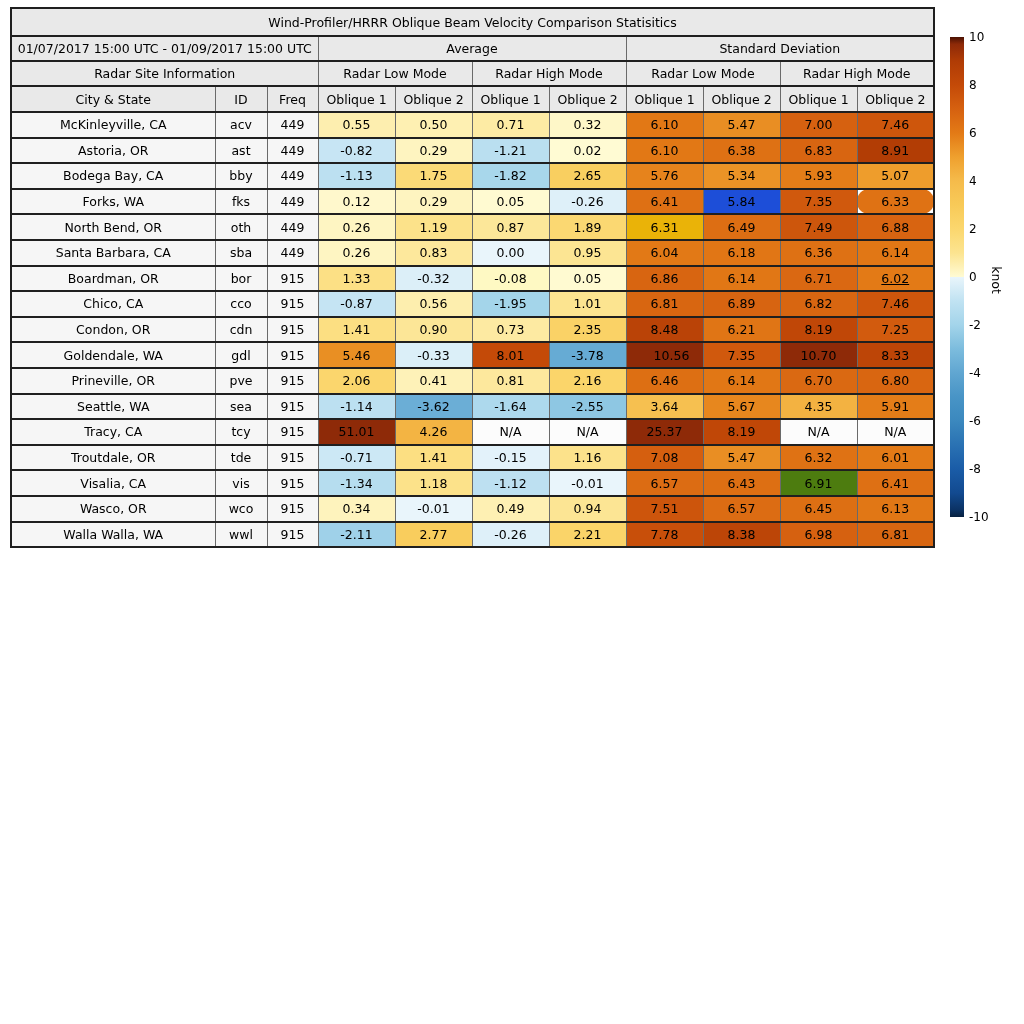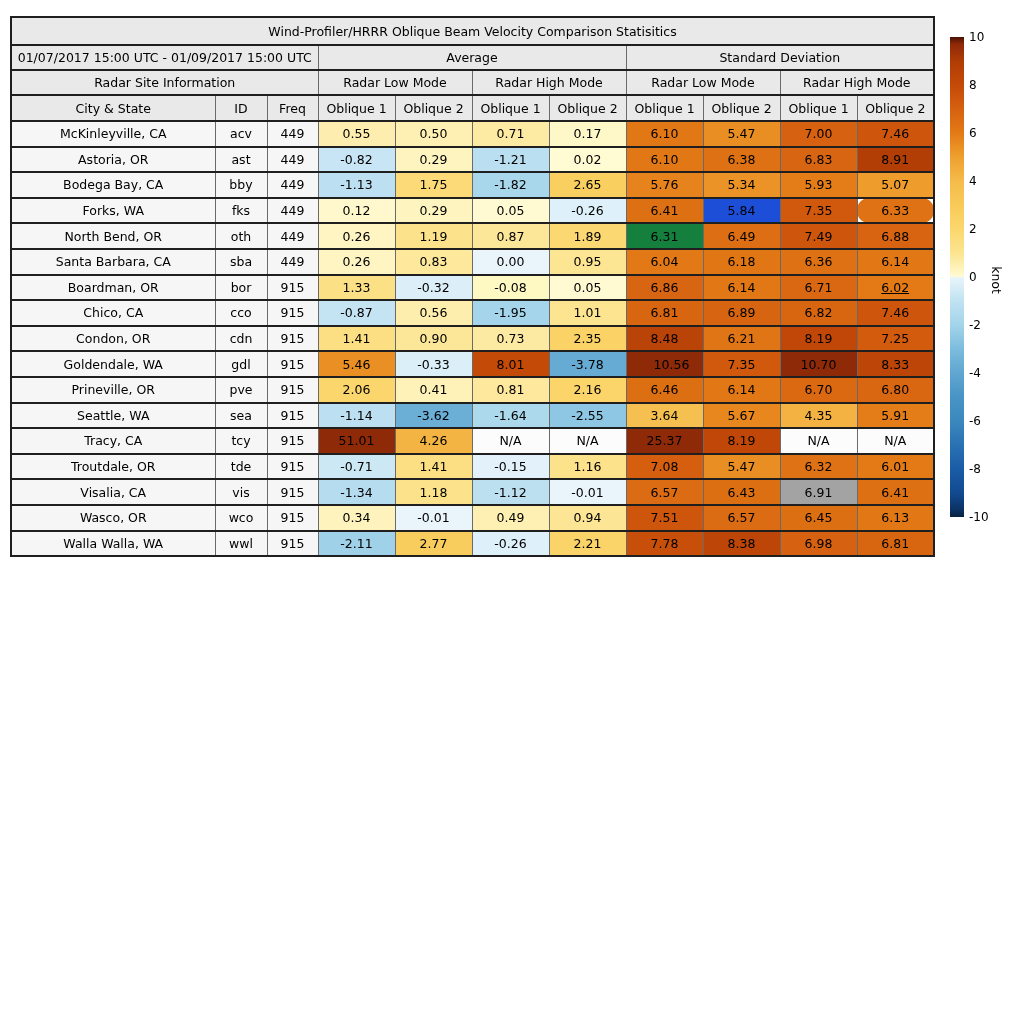--- a/index.html
+++ b/index.html
@@ -5,21 +5,21 @@
   html,body { margin:0; padding:0; background:#ffffff; }
   .page {
     position: relative;
     width: 1024px;
     height: 1024px;
     background: #ffffff;
     font-family: "DejaVu Sans", "Liberation Sans", sans-serif;
     color: #000;
     overflow: hidden;
   }
-  .table-wrap { position: absolute; left: 10px; top: 16px; }
+  .table-wrap { position: absolute; left: 10px; top: 7px; }
   table.stats-table {
     border-collapse: collapse;
     table-layout: fixed;
     border: 2px solid #1f1f1f;
   }
   table.stats-table td, table.stats-table th {
     border-left: 1px solid #6a6a6a;
     border-right: 1px solid #6a6a6a;
     border-top: 2px solid #1f1f1f;
     border-bottom: 2px solid #1f1f1f;
@@ -108,21 +108,21 @@
         </tr>
       </thead>
       <tbody>
           <tr>
             <td class="c-label">McKinleyville, CA</td>
             <td class="c-label">acv</td>
             <td class="c-label">449</td>
             <td style="background: rgb(253, 238, 175);">0.55</td>
             <td style="background: rgb(254, 240, 178);">0.50</td>
             <td style="background: rgb(253, 235, 164);">0.71</td>
-            <td style="background: rgb(254, 247, 200);">0.17</td>
+            <td style="background: rgb(254, 247, 200);">0.32</td>
             <td style="background: rgb(226, 120, 21);">6.10</td>
             <td style="background: rgb(233, 142, 35);">5.47</td>
             <td style="background: rgb(214, 97, 16);">7.00</td>
             <td style="background: rgb(206, 86, 12);">7.46</td>
           </tr>
           <tr>
             <td class="c-label">Astoria, OR</td>
             <td class="c-label">ast</td>
             <td class="c-label">449</td>
             <td style="background: rgb(199, 229, 244);">-0.82</td>
@@ -161,21 +161,21 @@
             <td style="background: rgb(223, 114, 20); border-radius: 12px;">6.33</td>
           </tr>
           <tr>
             <td class="c-label">North Bend, OR</td>
             <td class="c-label">oth</td>
             <td class="c-label">449</td>
             <td style="background: rgb(254, 245, 194);">0.26</td>
             <td style="background: rgb(252, 226, 138);">1.19</td>
             <td style="background: rgb(252, 231, 153);">0.87</td>
             <td style="background: rgb(251, 216, 114);">1.89</td>
-            <td style="background: #15803d;">6.31</td>
+            <td style="background: #eab308;">6.31</td>
             <td style="background: rgb(221, 110, 19);">6.49</td>
             <td style="background: rgb(205, 86, 12);">7.49</td>
             <td style="background: rgb(216, 100, 17);">6.88</td>
           </tr>
           <tr>
             <td class="c-label">Santa Barbara, CA</td>
             <td class="c-label">sba</td>
             <td class="c-label">449</td>
             <td style="background: rgb(254, 245, 194);">0.26</td>
             <td style="background: rgb(253, 232, 156);">0.83</td>
@@ -293,21 +293,21 @@
           <tr>
             <td class="c-label">Visalia, CA</td>
             <td class="c-label">vis</td>
             <td class="c-label">915</td>
             <td style="background: rgb(182, 221, 239);">-1.34</td>
             <td style="background: rgb(252, 226, 138);">1.18</td>
             <td style="background: rgb(189, 224, 241);">-1.12</td>
             <td style="background: rgb(233, 245, 251);">-0.01</td>
             <td style="background: rgb(220, 108, 19);">6.57</td>
             <td style="background: rgb(221, 111, 19);">6.43</td>
-            <td style="background: #a3a3a3;">6.91</td>
+            <td style="background: #4d7c0f;">6.91</td>
             <td style="background: rgb(222, 112, 20);">6.41</td>
           </tr>
           <tr>
             <td class="c-label">Wasco, OR</td>
             <td class="c-label">wco</td>
             <td class="c-label">915</td>
             <td style="background: rgb(254, 243, 189);">0.34</td>
             <td style="background: rgb(233, 245, 251);">-0.01</td>
             <td style="background: rgb(254, 240, 179);">0.49</td>
             <td style="background: rgb(252, 229, 148);">0.94</td>

